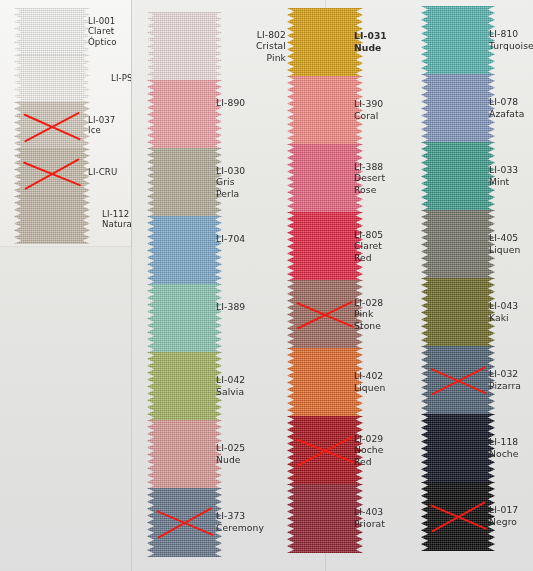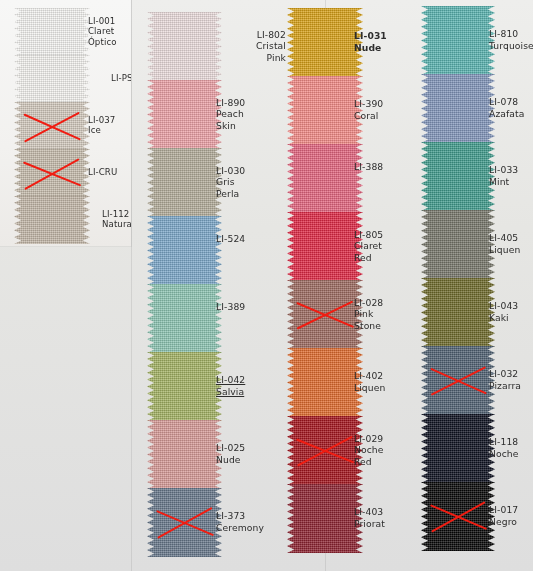--- a/index.html
+++ b/index.html
@@ -118,43 +118,42 @@
       <div class="chip pinked" style="left: 0px; top: 0px; width: 75px; height: 69px; background: rgb(236, 220, 220); clip-path: polygon(0% 0%, 100% 0%, 90.4% 5%, 100% 10%, 90.4% 15%, 100% 20%, 90.4% 25%, 100% 30%, 90.4% 35%, 100% 40%, 90.4% 45%, 100% 50%, 90.4% 55%, 100% 60%, 90.4% 65%, 100% 70%, 90.4% 75%, 100% 80%, 90.4% 85%, 100% 90%, 90.4% 95%, 100% 100%, 100% 100%, 0% 100%, 9.6% 95%, 0% 90%, 9.6% 85%, 0% 80%, 9.6% 75%, 0% 70%, 9.6% 65%, 0% 60%, 9.6% 55%, 0% 50%, 9.6% 45%, 0% 40%, 9.6% 35%, 0% 30%, 9.6% 25%, 0% 20%, 9.6% 15%, 0% 10%, 9.6% 5%, 0% 0%);">
         <div class="cloth"></div>
       </div>
       <div class="tick" style="left: 76px; top: 30.6px; background: transparent;"></div>
       <div class="label" style="left: 69px; top: 16.6px; width: 70px; text-align: right;"><span class="code">LI-802</span><span class="nm">Cristal
 Pink</span></div>
       <div class="chip pinked" style="left: 0px; top: 68px; width: 75px; height: 69px; background: rgb(237, 161, 166); clip-path: polygon(0% 0%, 100% 0%, 90.4% 5%, 100% 10%, 90.4% 15%, 100% 20%, 90.4% 25%, 100% 30%, 90.4% 35%, 100% 40%, 90.4% 45%, 100% 50%, 90.4% 55%, 100% 60%, 90.4% 65%, 100% 70%, 90.4% 75%, 100% 80%, 90.4% 85%, 100% 90%, 90.4% 95%, 100% 100%, 100% 100%, 0% 100%, 9.6% 95%, 0% 90%, 9.6% 85%, 0% 80%, 9.6% 75%, 0% 70%, 9.6% 65%, 0% 60%, 9.6% 55%, 0% 50%, 9.6% 45%, 0% 40%, 9.6% 35%, 0% 30%, 9.6% 25%, 0% 20%, 9.6% 15%, 0% 10%, 9.6% 5%, 0% 0%);">
         <div class="cloth"></div>
       </div>
       <div class="tick" style="left: 76px; top: 98.6px; background: transparent;"></div>
-      <div class="label" style="left: 69px; top: 84.6px; width: 70px;"><span class="code">LI-890</span><span class="nm">Peach
-Skin</span></div>
+      <div class="label" style="left: 69px; top: 84.6px; width: 70px;"><span class="code">LI-890</span></div>
       <div class="chip pinked" style="left: 0px; top: 136px; width: 75px; height: 69px; background: rgb(179, 172, 154); clip-path: polygon(0% 0%, 100% 0%, 90.4% 5%, 100% 10%, 90.4% 15%, 100% 20%, 90.4% 25%, 100% 30%, 90.4% 35%, 100% 40%, 90.4% 45%, 100% 50%, 90.4% 55%, 100% 60%, 90.4% 65%, 100% 70%, 90.4% 75%, 100% 80%, 90.4% 85%, 100% 90%, 90.4% 95%, 100% 100%, 100% 100%, 0% 100%, 9.6% 95%, 0% 90%, 9.6% 85%, 0% 80%, 9.6% 75%, 0% 70%, 9.6% 65%, 0% 60%, 9.6% 55%, 0% 50%, 9.6% 45%, 0% 40%, 9.6% 35%, 0% 30%, 9.6% 25%, 0% 20%, 9.6% 15%, 0% 10%, 9.6% 5%, 0% 0%);">
         <div class="cloth"></div>
       </div>
       <div class="tick" style="left: 76px; top: 166.6px; background: transparent;"></div>
       <div class="label" style="left: 69px; top: 152.6px; width: 70px;"><span class="code">LI-030</span><span class="nm">Gris
 Perla</span></div>
       <div class="chip pinked" style="left: 0px; top: 204px; width: 75px; height: 69px; background: rgb(123, 167, 201); clip-path: polygon(0% 0%, 100% 0%, 90.4% 5%, 100% 10%, 90.4% 15%, 100% 20%, 90.4% 25%, 100% 30%, 90.4% 35%, 100% 40%, 90.4% 45%, 100% 50%, 90.4% 55%, 100% 60%, 90.4% 65%, 100% 70%, 90.4% 75%, 100% 80%, 90.4% 85%, 100% 90%, 90.4% 95%, 100% 100%, 100% 100%, 0% 100%, 9.6% 95%, 0% 90%, 9.6% 85%, 0% 80%, 9.6% 75%, 0% 70%, 9.6% 65%, 0% 60%, 9.6% 55%, 0% 50%, 9.6% 45%, 0% 40%, 9.6% 35%, 0% 30%, 9.6% 25%, 0% 20%, 9.6% 15%, 0% 10%, 9.6% 5%, 0% 0%);">
         <div class="cloth"></div>
       </div>
       <div class="tick" style="left: 76px; top: 234.6px; background: transparent;"></div>
-      <div class="label" style="left: 69px; top: 220.6px; width: 70px;"><span class="code">LI-524</span></div>
+      <div class="label" style="left: 69px; top: 220.6px; width: 70px;"><span class="code">LI-704</span></div>
       <div class="chip pinked" style="left: 0px; top: 272px; width: 75px; height: 69px; background: rgb(140, 196, 178); clip-path: polygon(0% 0%, 100% 0%, 90.4% 5%, 100% 10%, 90.4% 15%, 100% 20%, 90.4% 25%, 100% 30%, 90.4% 35%, 100% 40%, 90.4% 45%, 100% 50%, 90.4% 55%, 100% 60%, 90.4% 65%, 100% 70%, 90.4% 75%, 100% 80%, 90.4% 85%, 100% 90%, 90.4% 95%, 100% 100%, 100% 100%, 0% 100%, 9.6% 95%, 0% 90%, 9.6% 85%, 0% 80%, 9.6% 75%, 0% 70%, 9.6% 65%, 0% 60%, 9.6% 55%, 0% 50%, 9.6% 45%, 0% 40%, 9.6% 35%, 0% 30%, 9.6% 25%, 0% 20%, 9.6% 15%, 0% 10%, 9.6% 5%, 0% 0%);">
         <div class="cloth"></div>
       </div>
       <div class="tick" style="left: 76px; top: 302.6px; background: transparent;"></div>
       <div class="label" style="left: 69px; top: 288.6px; width: 70px;"><span class="code">LI-389</span></div>
       <div class="chip pinked" style="left: 0px; top: 340px; width: 75px; height: 69px; background: rgb(163, 178, 99); clip-path: polygon(0% 0%, 100% 0%, 90.4% 5%, 100% 10%, 90.4% 15%, 100% 20%, 90.4% 25%, 100% 30%, 90.4% 35%, 100% 40%, 90.4% 45%, 100% 50%, 90.4% 55%, 100% 60%, 90.4% 65%, 100% 70%, 90.4% 75%, 100% 80%, 90.4% 85%, 100% 90%, 90.4% 95%, 100% 100%, 100% 100%, 0% 100%, 9.6% 95%, 0% 90%, 9.6% 85%, 0% 80%, 9.6% 75%, 0% 70%, 9.6% 65%, 0% 60%, 9.6% 55%, 0% 50%, 9.6% 45%, 0% 40%, 9.6% 35%, 0% 30%, 9.6% 25%, 0% 20%, 9.6% 15%, 0% 10%, 9.6% 5%, 0% 0%);">
         <div class="cloth"></div>
       </div>
       <div class="tick" style="left: 76px; top: 370.6px; background: transparent;"></div>
-      <div class="label" style="left: 69px; top: 362.4px; width: 70px; text-decoration: underline;"><span class="code">LI-042</span><span class="nm">Salvia</span></div>
+      <div class="label" style="left: 69px; top: 362.4px; width: 70px;"><span class="code">LI-042</span><span class="nm">Salvia</span></div>
       <div class="chip pinked" style="left: 0px; top: 408px; width: 75px; height: 69px; background: rgb(215, 154, 151); clip-path: polygon(0% 0%, 100% 0%, 90.4% 5%, 100% 10%, 90.4% 15%, 100% 20%, 90.4% 25%, 100% 30%, 90.4% 35%, 100% 40%, 90.4% 45%, 100% 50%, 90.4% 55%, 100% 60%, 90.4% 65%, 100% 70%, 90.4% 75%, 100% 80%, 90.4% 85%, 100% 90%, 90.4% 95%, 100% 100%, 100% 100%, 0% 100%, 9.6% 95%, 0% 90%, 9.6% 85%, 0% 80%, 9.6% 75%, 0% 70%, 9.6% 65%, 0% 60%, 9.6% 55%, 0% 50%, 9.6% 45%, 0% 40%, 9.6% 35%, 0% 30%, 9.6% 25%, 0% 20%, 9.6% 15%, 0% 10%, 9.6% 5%, 0% 0%);">
         <div class="cloth"></div>
       </div>
       <div class="tick" style="left: 76px; top: 438.6px; background: transparent;"></div>
       <div class="label" style="left: 69px; top: 430.4px; width: 70px;"><span class="code">LI-025</span><span class="nm">Nude</span></div>
       <div class="chip pinked" style="left: 0px; top: 476px; width: 75px; height: 69px; background: rgb(103, 119, 139); clip-path: polygon(0% 0%, 100% 0%, 90.4% 5%, 100% 10%, 90.4% 15%, 100% 20%, 90.4% 25%, 100% 30%, 90.4% 35%, 100% 40%, 90.4% 45%, 100% 50%, 90.4% 55%, 100% 60%, 90.4% 65%, 100% 70%, 90.4% 75%, 100% 80%, 90.4% 85%, 100% 90%, 90.4% 95%, 100% 100%, 100% 100%, 0% 100%, 9.6% 95%, 0% 90%, 9.6% 85%, 0% 80%, 9.6% 75%, 0% 70%, 9.6% 65%, 0% 60%, 9.6% 55%, 0% 50%, 9.6% 45%, 0% 40%, 9.6% 35%, 0% 30%, 9.6% 25%, 0% 20%, 9.6% 15%, 0% 10%, 9.6% 5%, 0% 0%);">
         <div class="cloth"></div>
         <div class="xmark" style="left: 0px; top: 0px; width: 75px; height: 68px;">
           <span style="width: 61.5px; margin-left: -30.75px; transform: rotate(23deg);"></span>
           <span style="width: 61.5px; margin-left: -30.75px; transform: rotate(-29deg);"></span>
@@ -171,21 +170,22 @@
       <div class="label" style="left: 67px; top: 22.4px; width: 70px; font-weight: bold;"><span class="code">LI-031</span><span class="nm">Nude</span></div>
       <div class="chip pinked" style="left: 0px; top: 68px; width: 76px; height: 69px; background: rgb(243, 138, 134); clip-path: polygon(0% 0%, 100% 0%, 90.53% 5%, 100% 10%, 90.53% 15%, 100% 20%, 90.53% 25%, 100% 30%, 90.53% 35%, 100% 40%, 90.53% 45%, 100% 50%, 90.53% 55%, 100% 60%, 90.53% 65%, 100% 70%, 90.53% 75%, 100% 80%, 90.53% 85%, 100% 90%, 90.53% 95%, 100% 100%, 100% 100%, 0% 100%, 9.47% 95%, 0% 90%, 9.47% 85%, 0% 80%, 9.47% 75%, 0% 70%, 9.47% 65%, 0% 60%, 9.47% 55%, 0% 50%, 9.47% 45%, 0% 40%, 9.47% 35%, 0% 30%, 9.47% 25%, 0% 20%, 9.47% 15%, 0% 10%, 9.47% 5%, 0% 0%);">
         <div class="cloth"></div>
       </div>
       <div class="tick" style="left: 77px; top: 98.6px; background: transparent;"></div>
       <div class="label" style="left: 67px; top: 90.4px; width: 70px;"><span class="code">LI-390</span><span class="nm">Coral</span></div>
       <div class="chip pinked" style="left: 0px; top: 136px; width: 76px; height: 69px; background: rgb(228, 100, 126); clip-path: polygon(0% 0%, 100% 0%, 90.53% 5%, 100% 10%, 90.53% 15%, 100% 20%, 90.53% 25%, 100% 30%, 90.53% 35%, 100% 40%, 90.53% 45%, 100% 50%, 90.53% 55%, 100% 60%, 90.53% 65%, 100% 70%, 90.53% 75%, 100% 80%, 90.53% 85%, 100% 90%, 90.53% 95%, 100% 100%, 100% 100%, 0% 100%, 9.47% 95%, 0% 90%, 9.47% 85%, 0% 80%, 9.47% 75%, 0% 70%, 9.47% 65%, 0% 60%, 9.47% 55%, 0% 50%, 9.47% 45%, 0% 40%, 9.47% 35%, 0% 30%, 9.47% 25%, 0% 20%, 9.47% 15%, 0% 10%, 9.47% 5%, 0% 0%);">
         <div class="cloth"></div>
       </div>
       <div class="tick" style="left: 77px; top: 166.6px; background: transparent;"></div>
-      <div class="label" style="left: 67px; top: 152.6px; width: 70px;"><span class="code">LI-388</span></div>
+      <div class="label" style="left: 67px; top: 152.6px; width: 70px;"><span class="code">LI-388</span><span class="nm">Desert
+Rose</span></div>
       <div class="chip pinked" style="left: 0px; top: 204px; width: 76px; height: 69px; background: rgb(224, 39, 68); clip-path: polygon(0% 0%, 100% 0%, 90.53% 5%, 100% 10%, 90.53% 15%, 100% 20%, 90.53% 25%, 100% 30%, 90.53% 35%, 100% 40%, 90.53% 45%, 100% 50%, 90.53% 55%, 100% 60%, 90.53% 65%, 100% 70%, 90.53% 75%, 100% 80%, 90.53% 85%, 100% 90%, 90.53% 95%, 100% 100%, 100% 100%, 0% 100%, 9.47% 95%, 0% 90%, 9.47% 85%, 0% 80%, 9.47% 75%, 0% 70%, 9.47% 65%, 0% 60%, 9.47% 55%, 0% 50%, 9.47% 45%, 0% 40%, 9.47% 35%, 0% 30%, 9.47% 25%, 0% 20%, 9.47% 15%, 0% 10%, 9.47% 5%, 0% 0%);">
         <div class="cloth"></div>
       </div>
       <div class="tick" style="left: 77px; top: 234.6px; background: transparent;"></div>
       <div class="label" style="left: 67px; top: 220.6px; width: 70px;"><span class="code">LI-805</span><span class="nm">Claret
 Red</span></div>
       <div class="chip pinked" style="left: 0px; top: 272px; width: 76px; height: 69px; background: rgb(156, 106, 96); clip-path: polygon(0% 0%, 100% 0%, 90.53% 5%, 100% 10%, 90.53% 15%, 100% 20%, 90.53% 25%, 100% 30%, 90.53% 35%, 100% 40%, 90.53% 45%, 100% 50%, 90.53% 55%, 100% 60%, 90.53% 65%, 100% 70%, 90.53% 75%, 100% 80%, 90.53% 85%, 100% 90%, 90.53% 95%, 100% 100%, 100% 100%, 0% 100%, 9.47% 95%, 0% 90%, 9.47% 85%, 0% 80%, 9.47% 75%, 0% 70%, 9.47% 65%, 0% 60%, 9.47% 55%, 0% 50%, 9.47% 45%, 0% 40%, 9.47% 35%, 0% 30%, 9.47% 25%, 0% 20%, 9.47% 15%, 0% 10%, 9.47% 5%, 0% 0%);">
         <div class="cloth"></div>
         <div class="xmark" style="left: 0px; top: 0px; width: 76px; height: 68px;">
           <span style="width: 62.32px; margin-left: -31.16px; transform: rotate(23deg);"></span>

